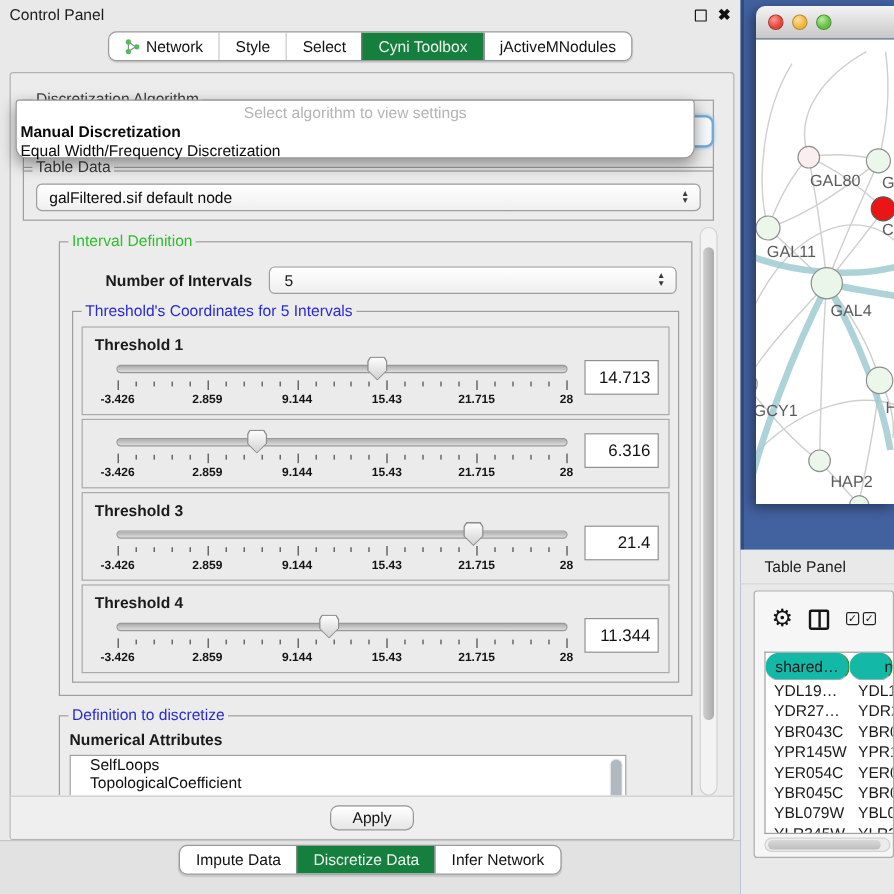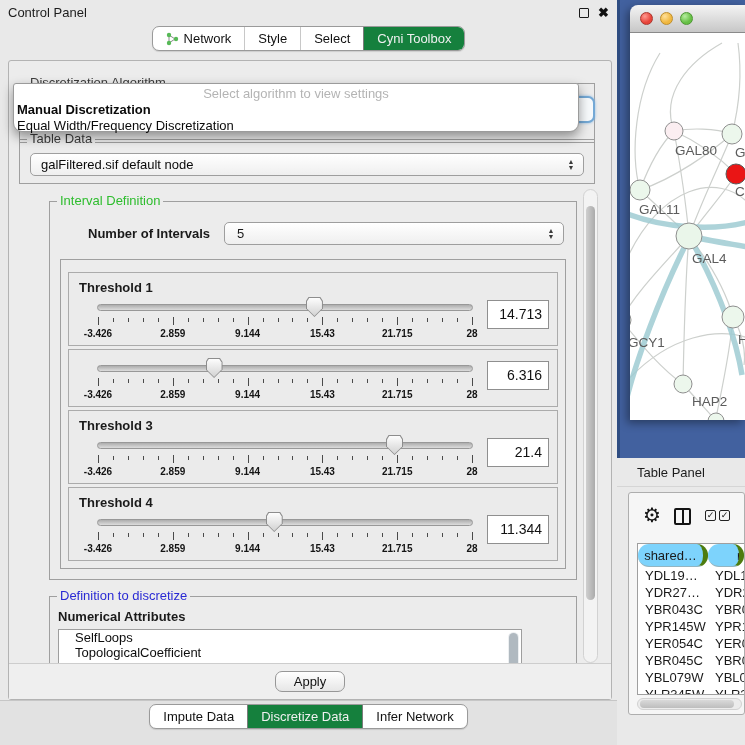--- a/index.html
+++ b/index.html
@@ -97,21 +97,21 @@
   .col-ico { position:absolute; left:45px; top:15px; width:17px; height:17px; border:2px solid #141414; border-radius:2px; }
   .col-ico::after { content:""; position:absolute; left:50%; top:0; bottom:0; width:2px; background:#141414; transform:translateX(-50%); }
   .chk-pair { position:absolute; left:76px; top:17px; display:flex; gap:3px; }
   .chk { width:11px; height:11px; border:1.4px solid #222; border-radius:2px; font-size:9px; line-height:9px; text-align:center; color:#111; }
   .grid { position:absolute; left:8px; right:0; top:50px; bottom:19px; background:#fff; border:1px solid #9f9f9f; border-right:none; overflow:hidden; }
   .grow { display:flex; height:17px; line-height:17px; }
   .grow.head { height:23px; line-height:23px; }
   .gcell { padding-left:7px; white-space:nowrap; overflow:hidden; }
   .gcell.c1 { width:70px; flex:none; }
   .gcell.c2 { flex:1; }
-  .grow.head .gcell { background:#7dd3fc; border-right:5px solid #4d7c0f; border-bottom:1px solid #93b5c1; text-align:center; padding-left:0;border-radius:11px; }
+  .grow.head .gcell { background:#14b8a6; border-right:1px solid #4d7c0f; border-bottom:1px solid #93b5c1; text-align:center; padding-left:0;border-radius:11px; }
   .grow.head .gcell.c2 { text-align:left; padding-left:29px; }
   .hscroll { position:absolute; left:8px; right:2px; bottom:4px; height:12px; background:#ececec; border:1px solid #d2d2d2; border-radius:6px; }
   .hscroll .hthumb { position:absolute; left:2px; right:7px; top:1px; bottom:1px; border-radius:5px; background:linear-gradient(#d9d9d9,#bdbdbd); }
 </style>
 </head>
 <body>
 
 <div class="stage">
 
   <div class="left-panel">
@@ -139,20 +139,23 @@
         </span>
         <span class="tab">
             <span>Style</span>
           </span>
         <span class="tab">
             <span>Select</span>
           </span>
         <span class="tab sel">
             <span>Cyni Toolbox</span>
           </span>
+        <span class="tab">
+            <span>jActiveMNodules</span>
+          </span>
       </span>
     </div>
 
     <div class="content">
 
       <div class="group algo-group">
         <span class="glabel dark">Discretization Algorithm</span>
       </div>
       <div class="combo-sliver"></div>
 
@@ -183,20 +186,21 @@
             <div class="ni-combo">
               <span>5</span>
               <span class="spin">
                   <span>▲</span>
                   <span>▼</span>
                 </span>
             </div>
           </div>
 
           <div class="group thr-group">
+            <span class="glabel blue">Threshold's Coordinates for 5 Intervals</span>
 
             <div class="th-panel">
               <div class="th-title">Threshold 1</div>
               <div class="th-body">
                 <div class="th-slider">
                   <div class="track"></div>
                   <div class="thumb" style="left: 57.7%;"></div>
                   <div class="ticks">
                       <span class="major" style="left: 0%;"></span>
                       <span style="left: 4%;"></span>

